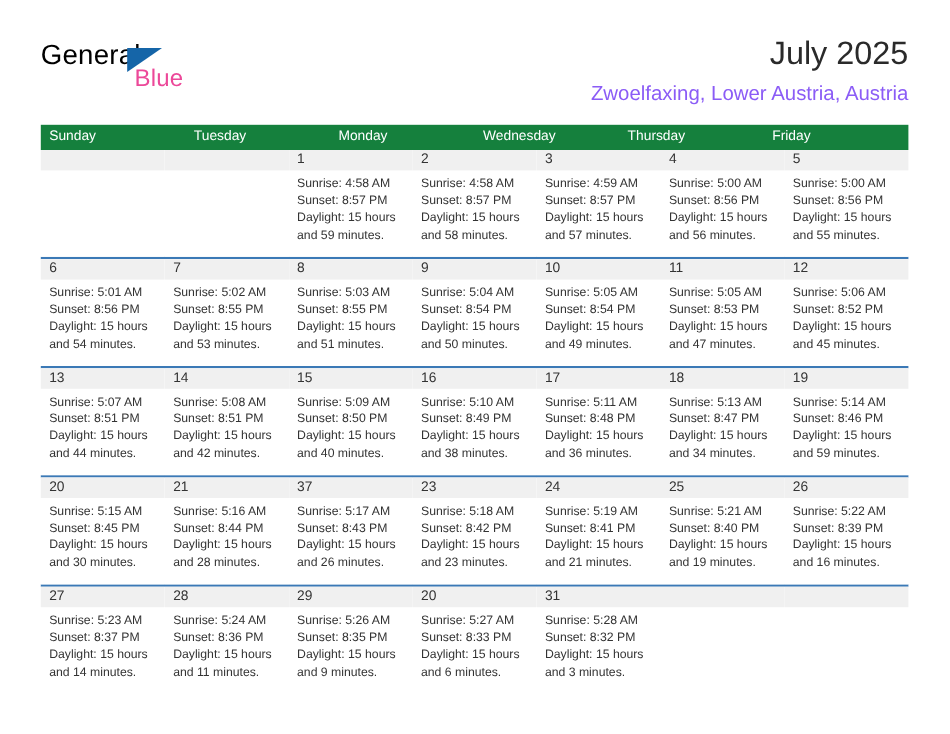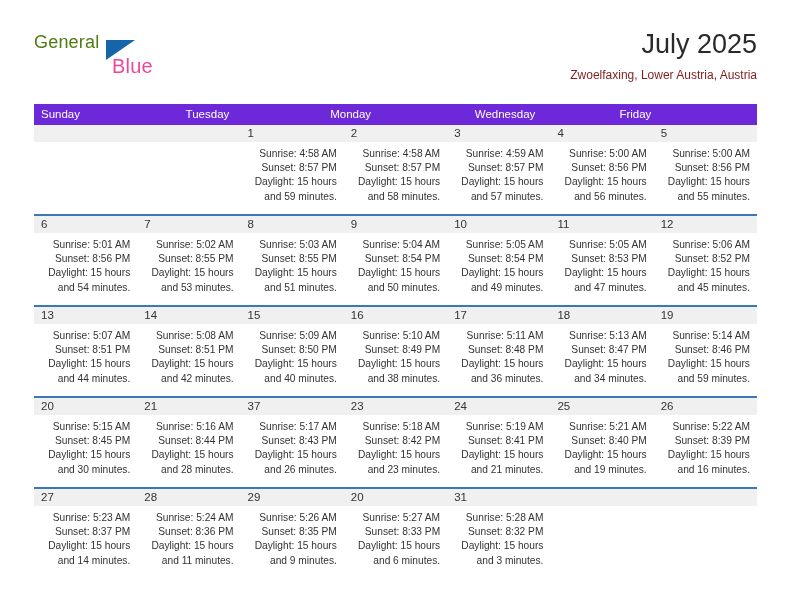--- a/index.html
+++ b/index.html
@@ -33,23 +33,23 @@
     position: absolute;
     left: 0;
     top: 4px;
     width: 190px;
     height: 56px;
   }
   .logo-general {
     position: absolute;
     left: 0;
     top: 0;
-    font-size: 18px;
+    font-size: 23px;
     letter-spacing: 0.2px;
-    color: #4d7c0f;
+    color: #000000;
     font-family: "Liberation Sans", sans-serif;
   }
   .logo-triangle {
     position: absolute;
     left: 72px;
     top: 8px;
     width: 0;
     height: 0;
     border-left: 29px solid #1565a8;
     border-bottom: 20px solid transparent;
@@ -71,36 +71,36 @@
   }
   .cal-title {
     font-size: 27px;
     color: #2a2a2a;
     line-height: 32px;
     font-weight: normal;
     margin: 0;
     white-space: nowrap;
   }
   .cal-subtitle {
-    font-size: 12px;
-    color: #7f1d1d;
+    font-size: 17px;
+    color: #8b5cf6;
     margin-top: 8px;
     white-space: nowrap;
   }
 
   
   .calendar {
     position: absolute;
     left: 34px;
     top: 104px;
     width: 723px;
   }
   .weekday-row {
     display: flex;
-    background: #6d28d9;
+    background: #15803d;
     height: 21px;
   }
   .weekday {
     flex: 1 1 0;
     color: #ffffff;
     font-size: 11.5px;
     line-height: 21px;
     padding-left: 7px;
     box-sizing: border-box;
     white-space: nowrap;
@@ -126,21 +126,20 @@
     padding-left: 7px;
     font-size: 11.5px;
     color: #333333;
     box-sizing: border-box;
   }
   .day-info {
     padding: 5px 7px 0 7px;
     font-size: 10.2px;
     line-height: 14.2px;
     color: #333333;
-    text-align: right;
   }
   .day-info div {
     white-space: nowrap;
   }
 </style>
 </head>
 <body>
 
 <div class="page">
 
@@ -158,20 +157,21 @@
     </div>
 
   </div>
 
   <div class="calendar">
     <div class="weekday-row" id="weekday-row">
         <div class="weekday">Sunday</div>
         <div class="weekday">Tuesday</div>
         <div class="weekday">Monday</div>
         <div class="weekday">Wednesday</div>
+        <div class="weekday">Thursday</div>
         <div class="weekday">Friday</div>
       </div>
     <div id="weeks-container">
         <div class="week-row">
           <div class="day-cell empty">
             <div class="day-num-band"></div>
           </div>
           <div class="day-cell empty">
             <div class="day-num-band"></div>
           </div>

